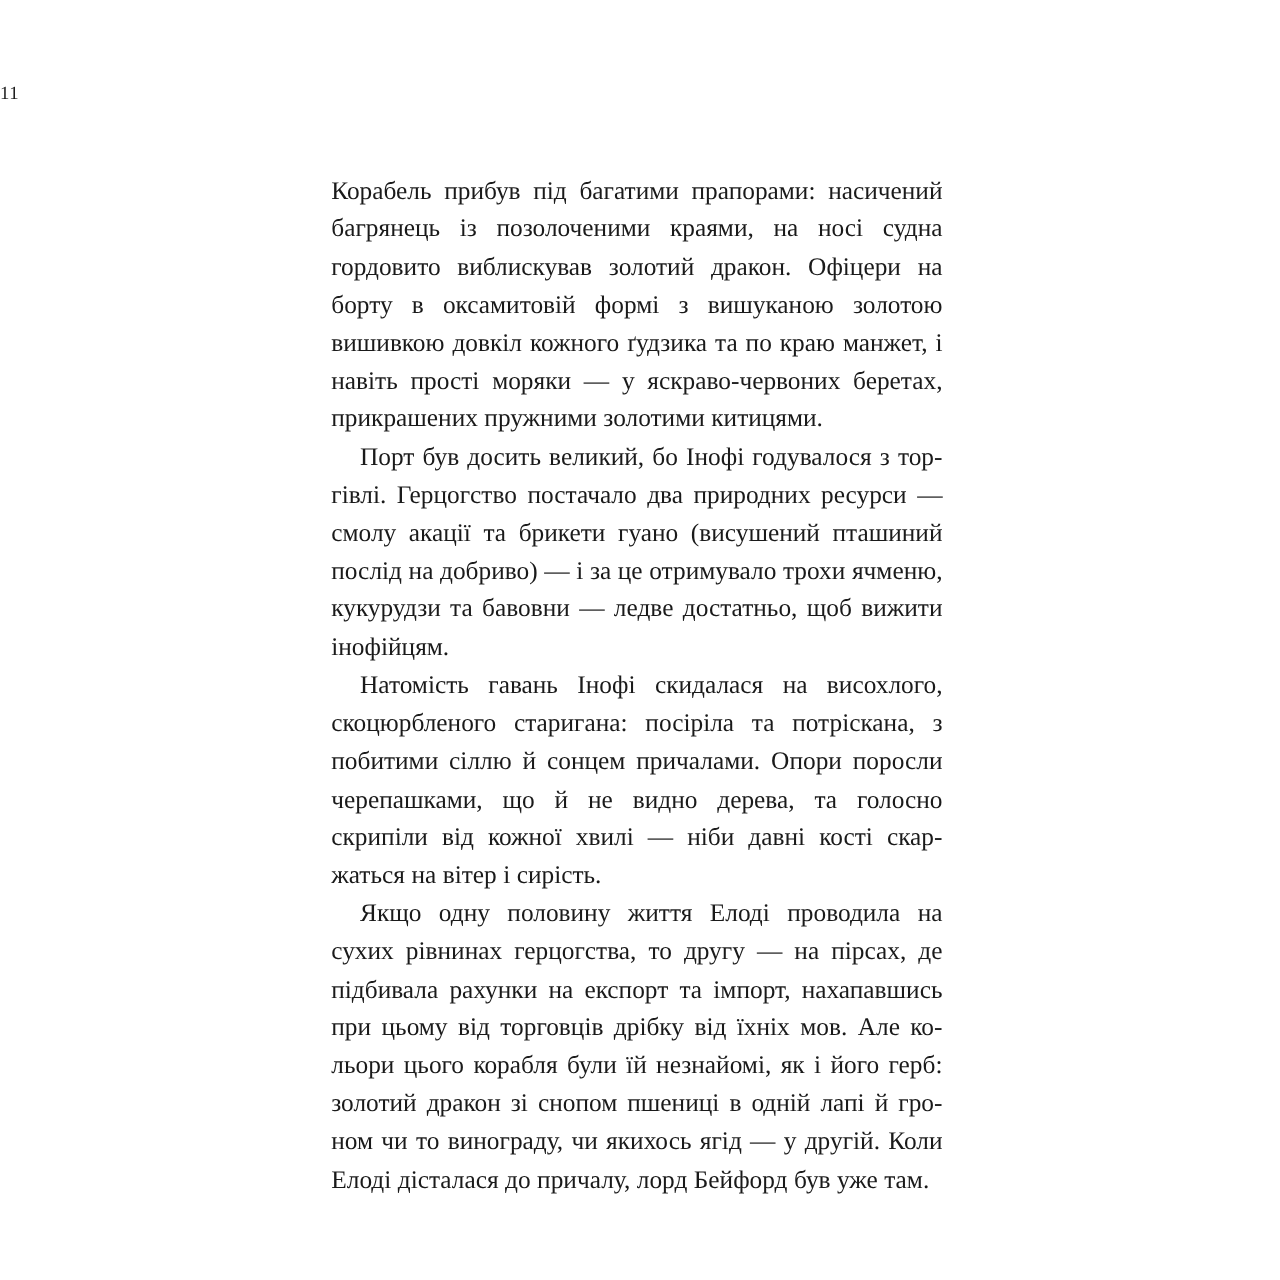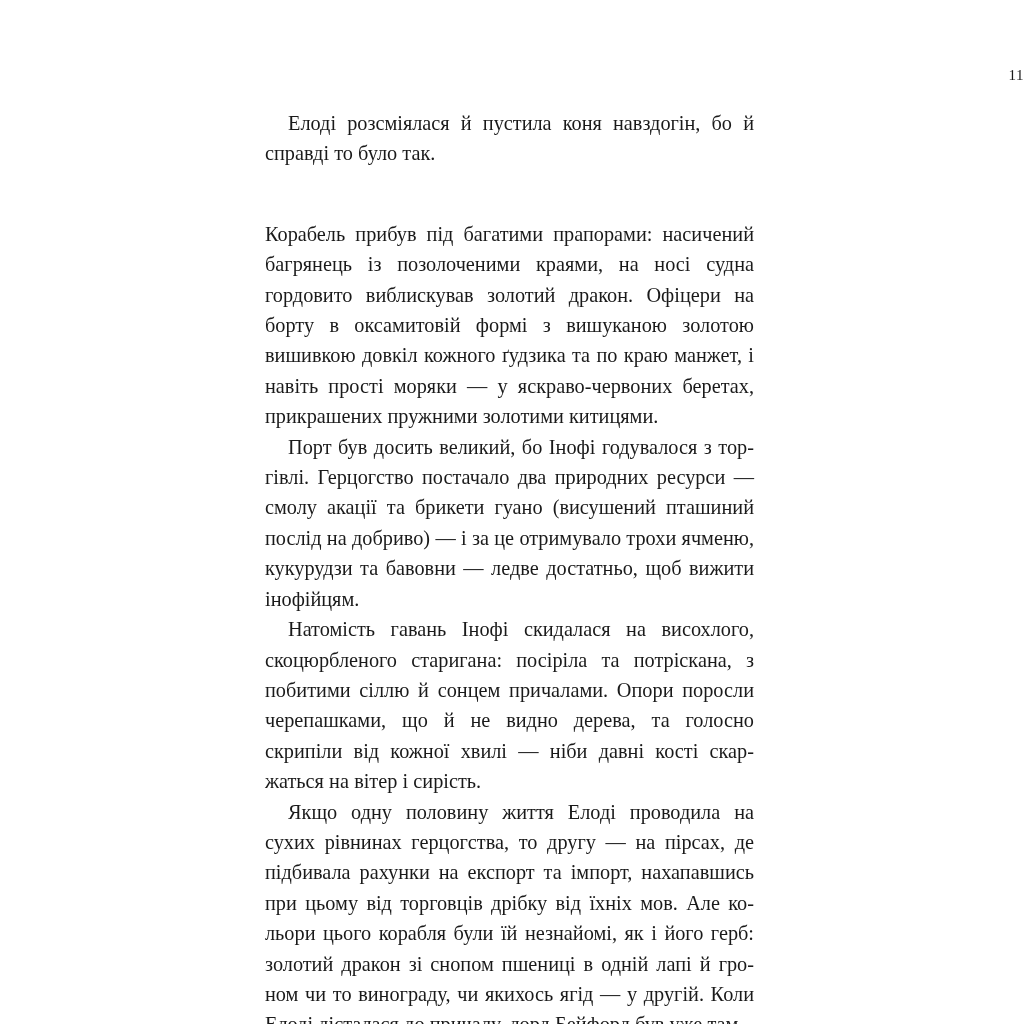--- a/index.html
+++ b/index.html
@@ -22,21 +22,21 @@
     height: 1024px;
     background: #ffffff;
     box-sizing: border-box;
   }
 
   .folio {
     position: absolute;
     top: 68px;
     left: 0;
     width: 1024px;
-    text-align: right;
+    text-align: left;
     font-size: 15px;
     line-height: 1;
     letter-spacing: 0.5px;
     color: #1a1a1a;
   }
 
   .text-block {
     position: absolute;
     top: 108px;
     left: 265px;
@@ -49,39 +49,37 @@
     line-height: 30.4px;
     text-align: justify;
     text-justify: inter-word;
     text-indent: 23px;
     hyphens: manual;
     word-spacing: 0.1px;
   }
 
   .para.no-indent {
     text-indent: 0;
-    margin-top: 20px;
   }
 
   
   .block-gap {
     height: 30px;
   }
 </style>
 </head>
 <body>
 
 <div class="page">
 
   <div class="folio">11</div>
 
   <div class="text-block">
 
     <div>
-      <p class="para">Елоді розсміялася й пустила коня навздогін, бо й справді то було так.</p>
     </div>
 
     <div class="block-gap"></div>
 
     <div>
       <p class="para no-indent">Корабель прибув під багатими прапорами: насичений багрянець із позолоченими краями, на носі судна гордовито виблискував золотий дракон. Офіцери на борту в оксамитовій формі з вишуканою золотою вишивкою довкіл кожного ґудзика та по краю манжет, і навіть прості моряки — у яскраво-червоних беретах, прикрашених пружними золотими китицями.</p>
       <p class="para">Порт був досить великий, бо Інофі годувалося з тор­гівлі. Герцогство постачало два природних ресурси — смолу акації та брикети гуано (висушений пташиний послід на добриво) — і за це отримувало трохи ячме­ню, кукурудзи та бавовни — ледве достатньо, щоб вижити інофійцям.</p>
       <p class="para">Натомість гавань Інофі скидалася на висохлого, скоцюрбленого старигана: посіріла та потріскана, з побитими сіллю й сонцем причалами. Опори по­росли черепашками, що й не видно дерева, та голос­но скрипіли від кожної хвилі — ніби давні кості скар­жаться на вітер і сирість.</p>
       <p class="para">Якщо одну половину життя Елоді проводила на сухих рівнинах герцогства, то другу — на пірсах, де підбивала рахунки на експорт та імпорт, нахапавшись при цьому від торговців дрібку від їхніх мов. Але ко­льори цього корабля були їй незнайомі, як і його герб: золотий дракон зі снопом пшениці в одній лапі й гро­ном чи то винограду, чи якихось ягід — у другій. Коли Елоді дісталася до причалу, лорд Бейфорд був уже там.</p>
     </div>

